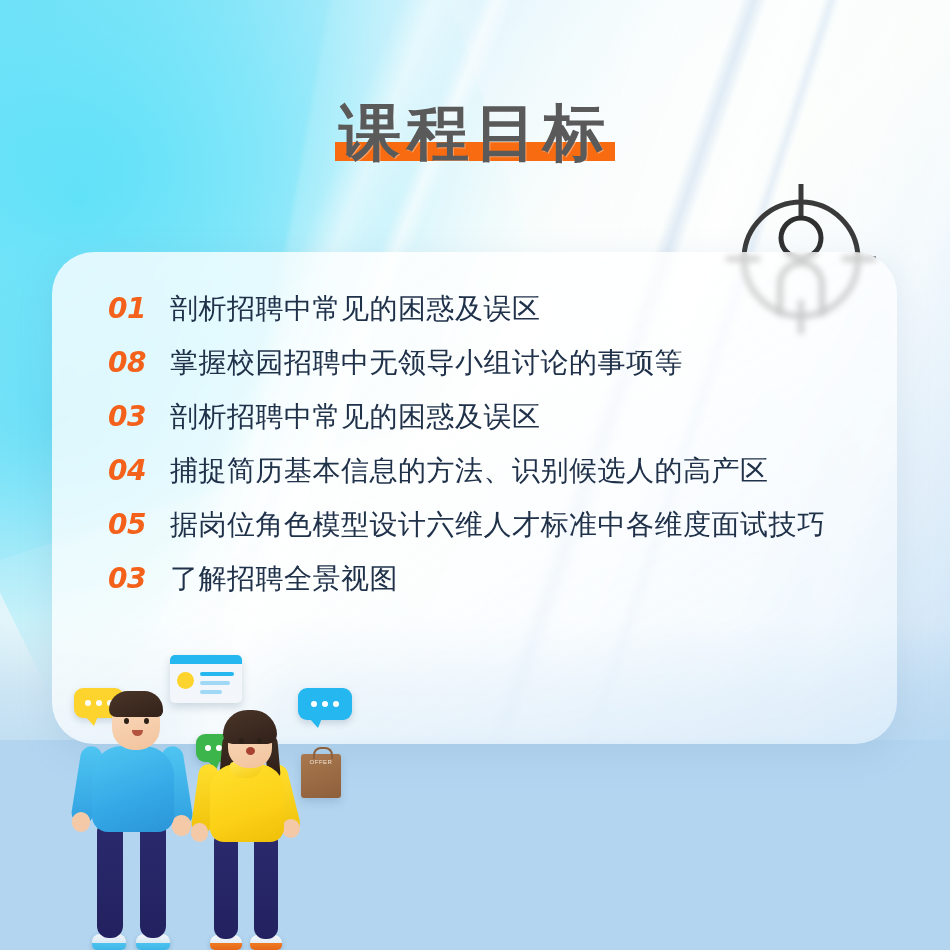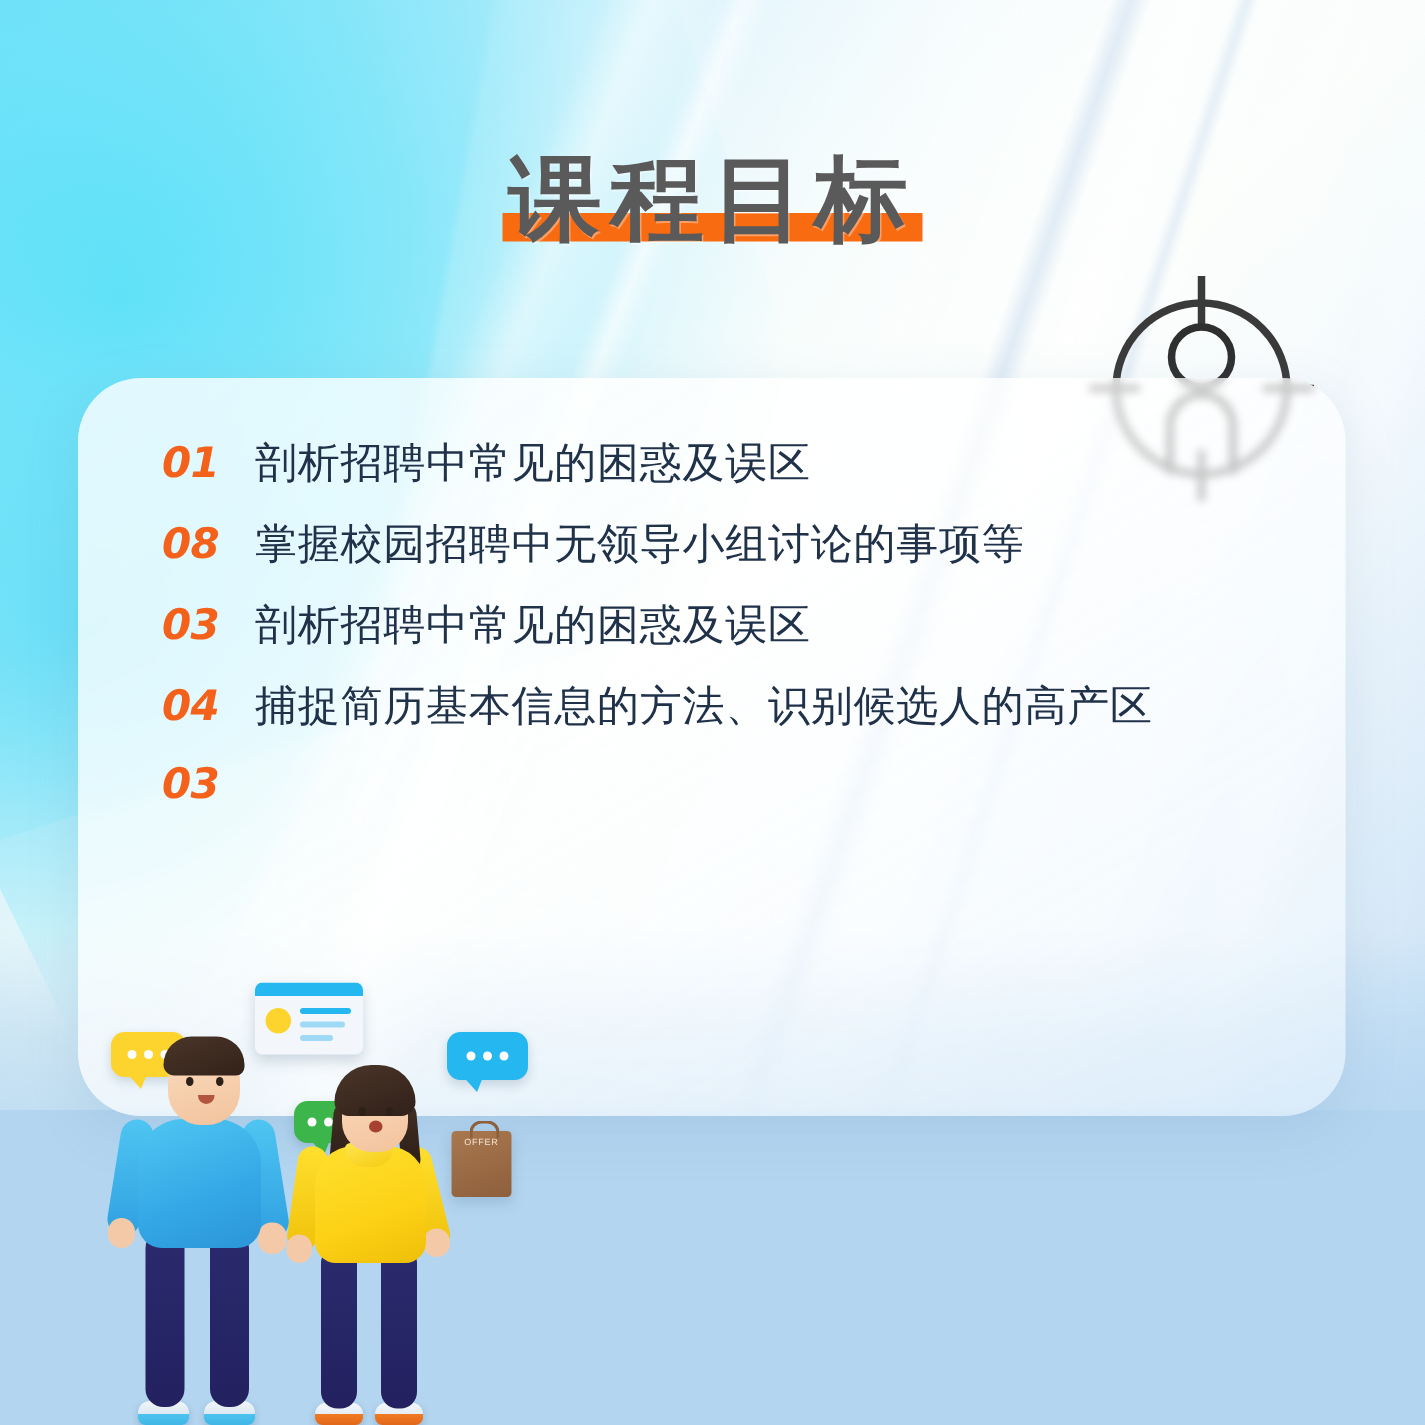--- a/index.html
+++ b/index.html
@@ -464,21 +464,26 @@
       </div>
       <div class="goal-item">
         <span class="goal-num">03</span>
         <span class="goal-text">剖析招聘中常见的困惑及误区</span>
       </div>
       <div class="goal-item">
         <span class="goal-num">04</span>
         <span class="goal-text">捕捉简历基本信息的方法、识别候选人的高产区</span>
       </div>
       <div class="goal-item">
+        <span class="goal-num">05</span>
+        <span class="goal-text">据岗位角色模型设计六维人才标准中各维度面试技巧</span>
+      </div>
+      <div class="goal-item">
         <span class="goal-num">03</span>
+        <span class="goal-text">了解招聘全景视图</span>
       </div>
 
     </div>
   </div>
 
   <div class="illus">
 
     <div class="idcard">
       <div class="bar"></div>
       <div class="face"></div>

